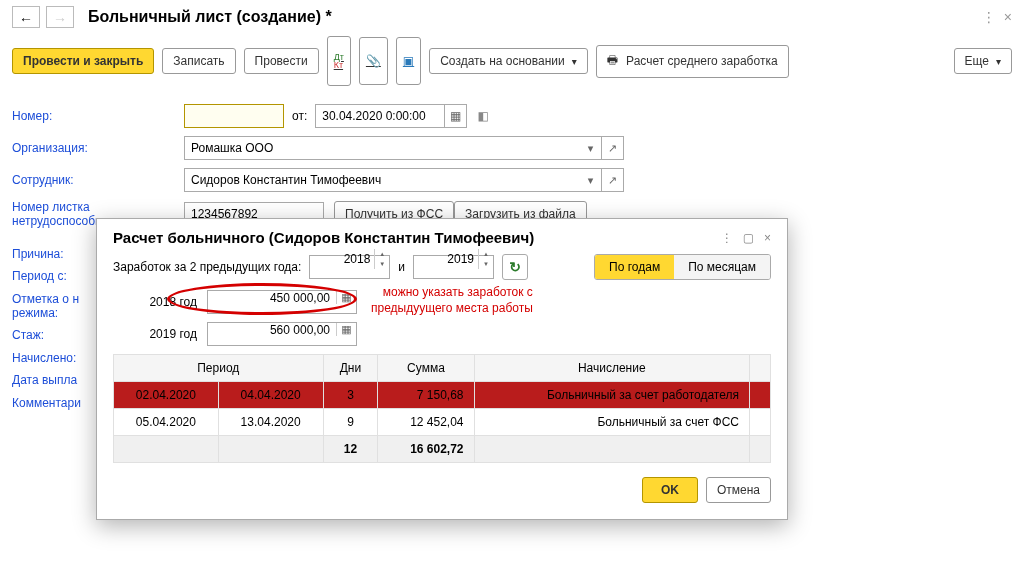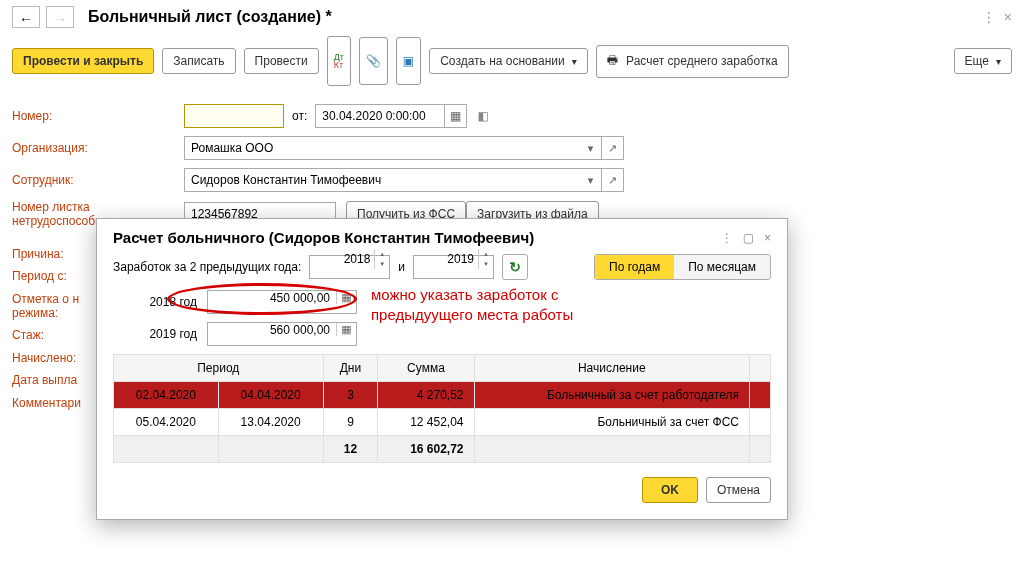--- a/index.html
+++ b/index.html
@@ -22,25 +22,25 @@
   .top-icons { display: flex; gap: 8px; color: #999; font-size: 14px; align-items: center;}
   .top-icons span { cursor: pointer; }
 
   .toolbar { display: flex; align-items: center; gap: 8px; margin-bottom: 18px; }
   .btn {
     border: 1px solid #999; background: #fff; padding: 5px 10px;
     cursor: pointer; border-radius: 3px; font-size: 12px;
     display: inline-flex; align-items: center; gap: 4px; color: #333;
   }
   .btn.primary { background: #ffd831; border-color: #b39500; font-weight: bold; }
-  .btn.square { padding: 16px 6px; }
+  .btn.square { padding: 16px 6px; text-decoration: underline; }
   .btn .caret::after { content: "▾"; margin-left: 3px; font-size: 10px; }
 
   .form-row { display: flex; align-items: center; margin-bottom: 8px; }
-  .form-label { width: 172px; color: #c2410c; line-height: 1.2; }
+  .form-label { width: 172px; color: #1d4ed8; line-height: 1.2; }
   .input {
     border: 1px solid #aaa; height: 24px; padding: 0 6px; background: #fff;
     display: inline-flex; align-items: center;
   }
   .input.focus { border-color: #b39500; background: #fffef0; }
   .combo { display: flex; }
   .combo .input { border-right: 0; }
   .combo-btn {
     width: 22px; height: 24px; border: 1px solid #aaa; border-left: 0;
     display: flex; align-items: center; justify-content: center;
@@ -93,22 +93,23 @@
   .year-label { width: 62px; text-align: right; }
   .money-input {
     border: 1px solid #aaa; height: 24px; display: flex; align-items: flex-start;
     width: 150px;
   }
   .money-input .v { flex: 1; text-align: right; padding: 0 6px; }
   .money-input .pick { width: 20px; text-align: center; border-left: 1px solid #ccc; cursor: pointer; color: #666; font-size: 11px; }
 
   .annot {
     position: absolute;
-    color: #d40000; font-size: 15px; line-height: 1.3;
+    color: #d40000; font-size: 12px; line-height: 1.3;
     pointer-events: none;
+    text-align: right;
   }
   .circle {
     position: absolute; border: 3px solid #d40000; border-radius: 50%;
     pointer-events: none;
   }
 
   .avg-line { margin: 8px 0 12px 0; }
   .avg-line b { font-weight: bold; }
 
   table.grid {
@@ -206,21 +207,21 @@
       <span class="input" style="width:396px;">
           <span>Сидоров Константин Тимофеевич</span>
         </span>
       <span class="combo-btn">▾</span>
       <span class="combo-btn">↗</span>
     </span>
   </div>
 
   <div class="form-row">
     <span class="form-label">Номер листка нетрудоспособности:</span>
-    <span class="input" style="width:152px;">
+    <span class="input" style="width:140px;">
         <span>1234567892</span>
       </span>
     <span class="btn" style="margin-left:10px;">Получить из ФСС</span>
     <span class="btn">Загрузить из файла</span>
   </div>
 
   <div style="height:10px;"></div>
 
   <div class="form-row dim-row">
       <span class="form-label">Причина:</span>
@@ -304,21 +305,21 @@
         <th>Сумма</th>
         <th>Начисление</th>
         <th style="width:18px;"></th>
       </tr>
     </thead>
     <tbody>
       <tr class="hl">
         <td class="c">02.04.2020</td>
         <td class="c">04.04.2020</td>
         <td class="c">3</td>
-        <td class="num">4 270,52</td>
+        <td class="num">7 150,68</td>
         <td>Больничный за счет работодателя</td>
         <td></td>
       </tr>
       <tr>
         <td class="c">05.04.2020</td>
         <td class="c">13.04.2020</td>
         <td class="c">9</td>
         <td class="num">12 452,04</td>
         <td>Больничный за счет ФСС</td>
         <td></td>

